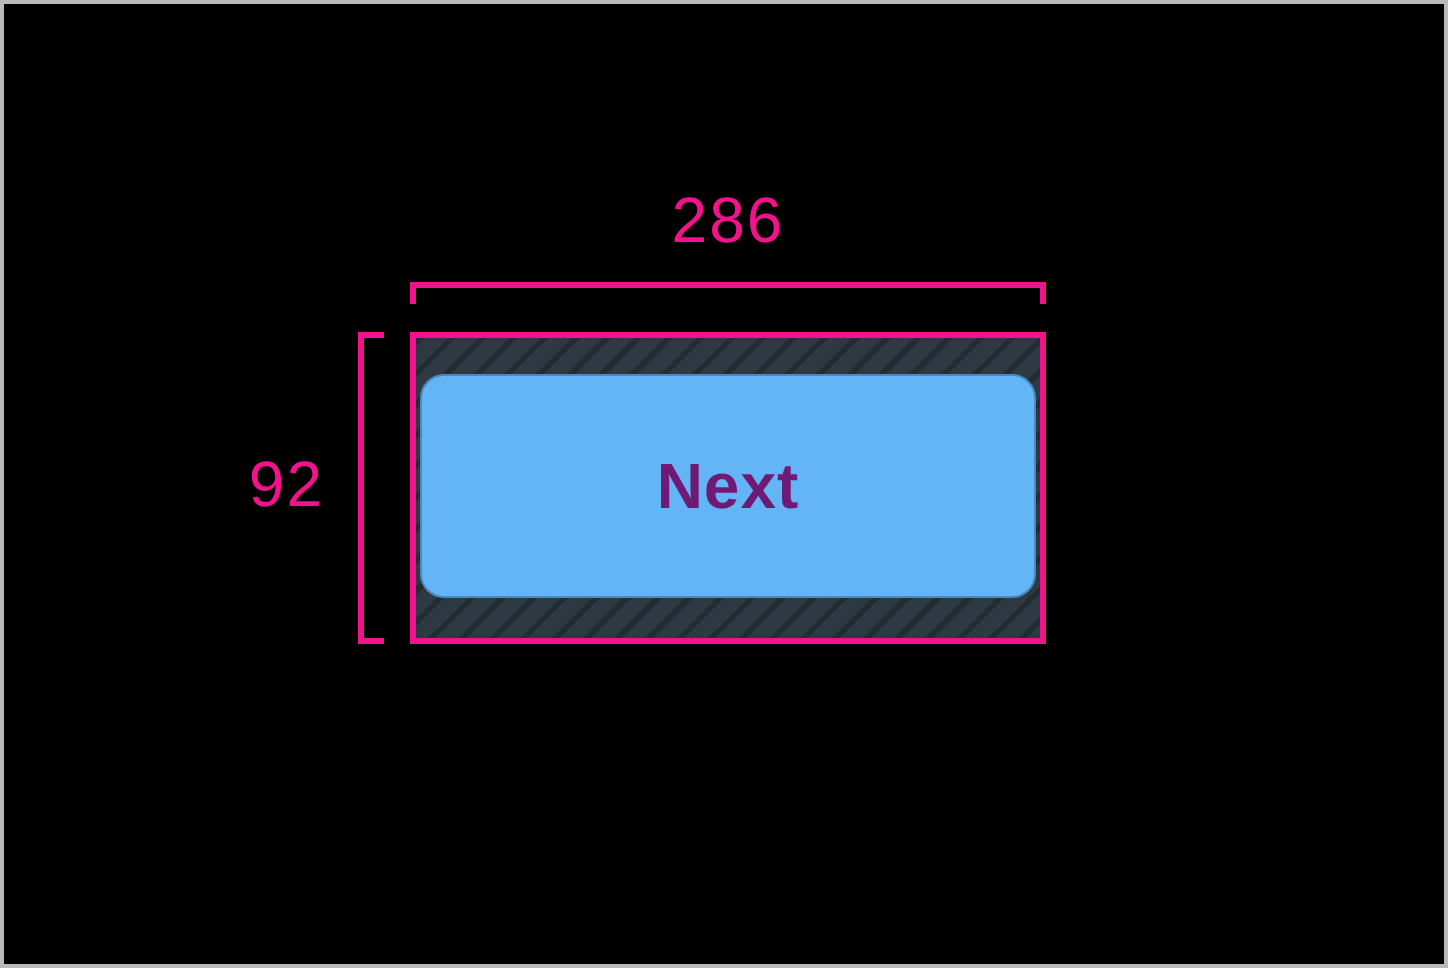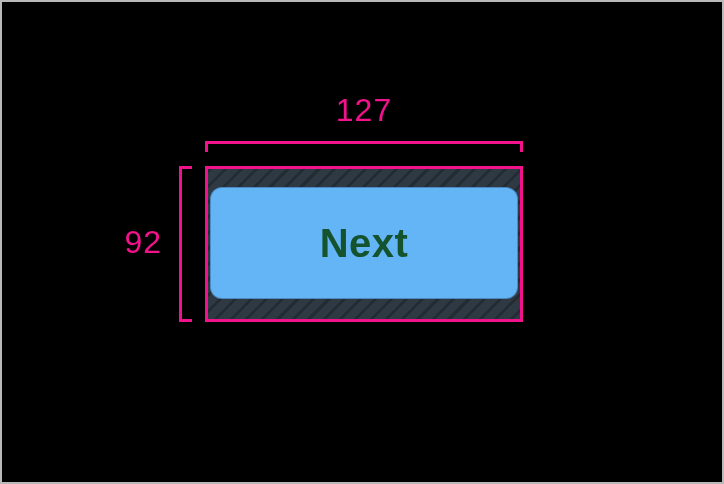--- a/index.html
+++ b/index.html
@@ -97,32 +97,32 @@
     border: 1px solid rgba(25, 55, 95, 0.35);
     border-radius: 12px;
     box-sizing: border-box;
     display: flex;
     align-items: center;
     justify-content: center;
     cursor: pointer;
     padding: 0;
   }
   .next-button span {
-    color: #14532d;
-    font-size: 40px;
+    color: #701a75;
+    font-size: 32px;
     font-weight: 600;
     letter-spacing: 0.5px;
   }
 </style>
 </head>
 <body>
 
 <div class="stage">
 
-  <div class="dim-label width">127</div>
+  <div class="dim-label width">286</div>
   <div class="bracket width"></div>
 
   <div class="dim-label height">92</div>
   <div class="bracket height"></div>
 
   <div class="target-box">
     <button class="next-button">
       <span>Next</span>
     </button>
   </div>

